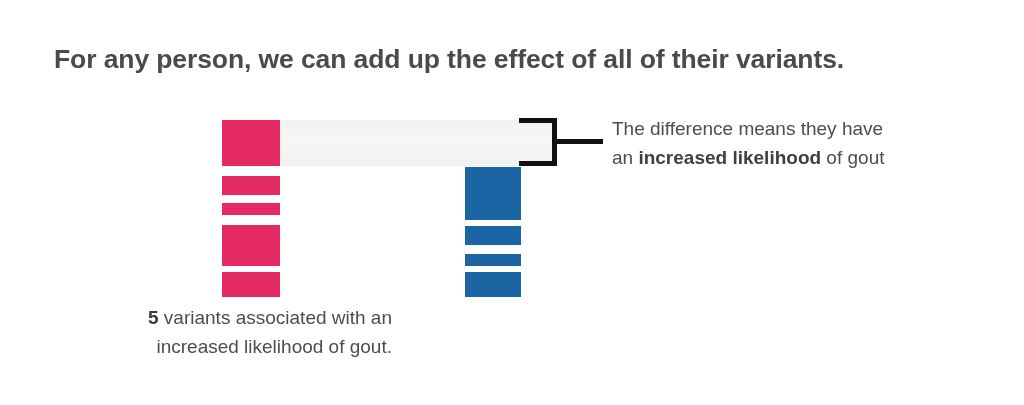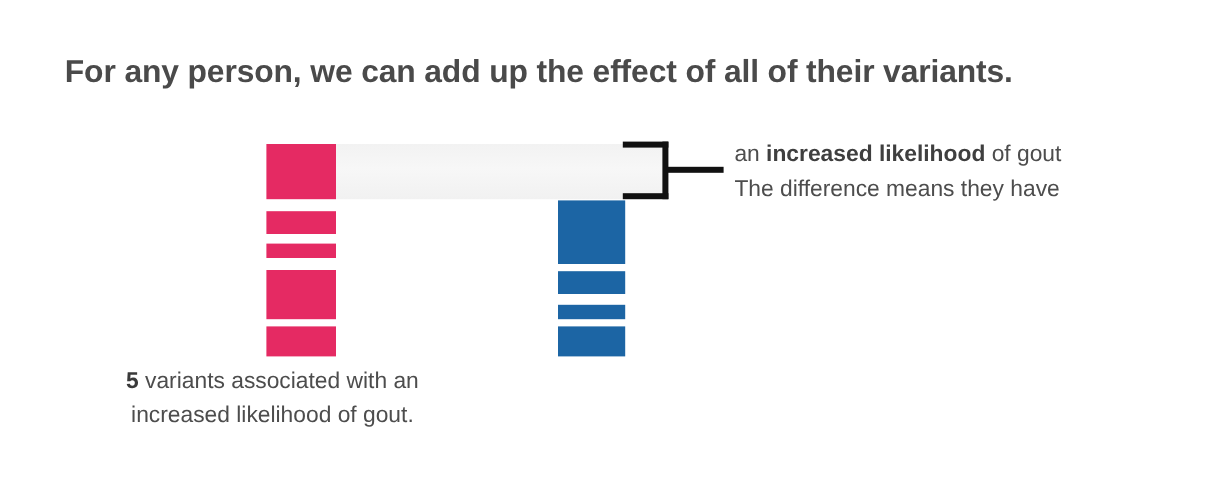--- a/index.html
+++ b/index.html
@@ -112,21 +112,21 @@
     color: #4d4d4d;
   }
   .caption .num {
     font-weight: bold;
     color: #3a3a3a;
   }
   .caption-left {
     left: 62px;
     top: 303px;
     width: 330px;
-    text-align: center;
+    text-align: right;
   }
   .caption-right {
     left: 420px;
     top: 303px;
     width: 330px;
     text-align: center;
   }
 </style>
 </head>
 <body>
@@ -151,22 +151,22 @@
     <div class="bar bar-blue" style="left:465px; top:272px; width:56px; height:25px;"></div>
 
     <div class="bracket">
       <div class="arm-top"></div>
       <div class="spine"></div>
       <div class="arm-bottom"></div>
       <div class="stem"></div>
     </div>
 
     <div class="annotation">
+      <div>The difference means they have</div>
       <div><span>an </span><span class="em">increased likelihood</span><span> of gout</span></div>
-      <div>The difference means they have</div>
     </div>
 
   </div>
 
   <div class="caption caption-left"><span class="num">5</span><span> variants associated with an increased likelihood of gout.</span></div>
 
 
 </div>
 
 </body></html>

